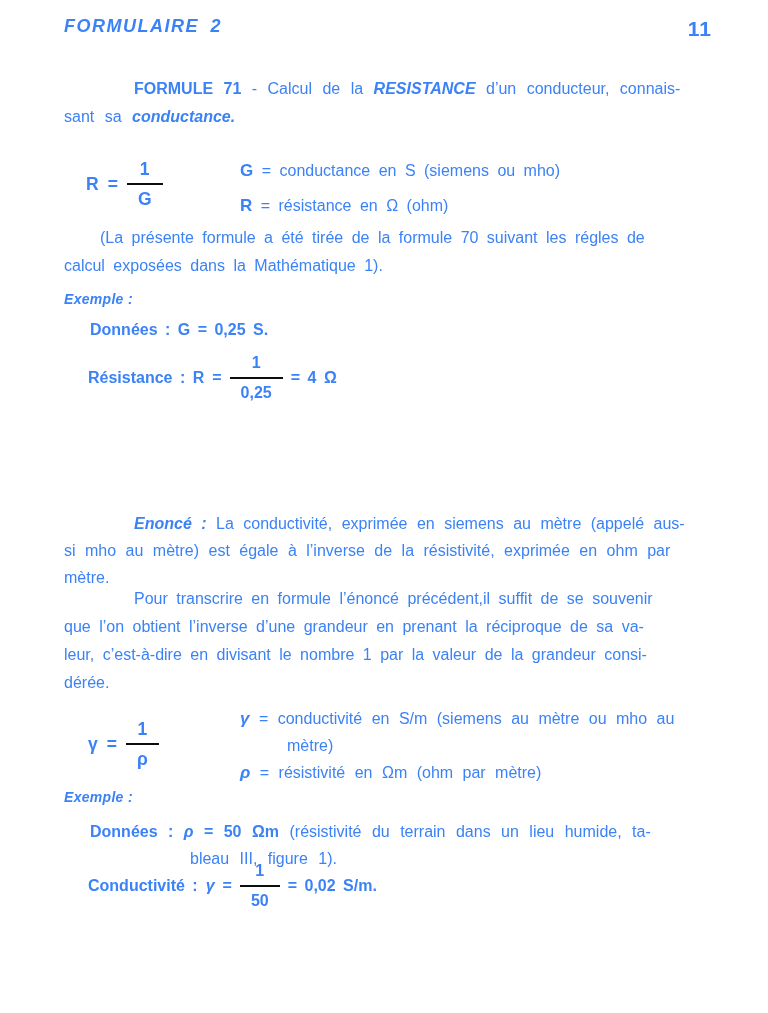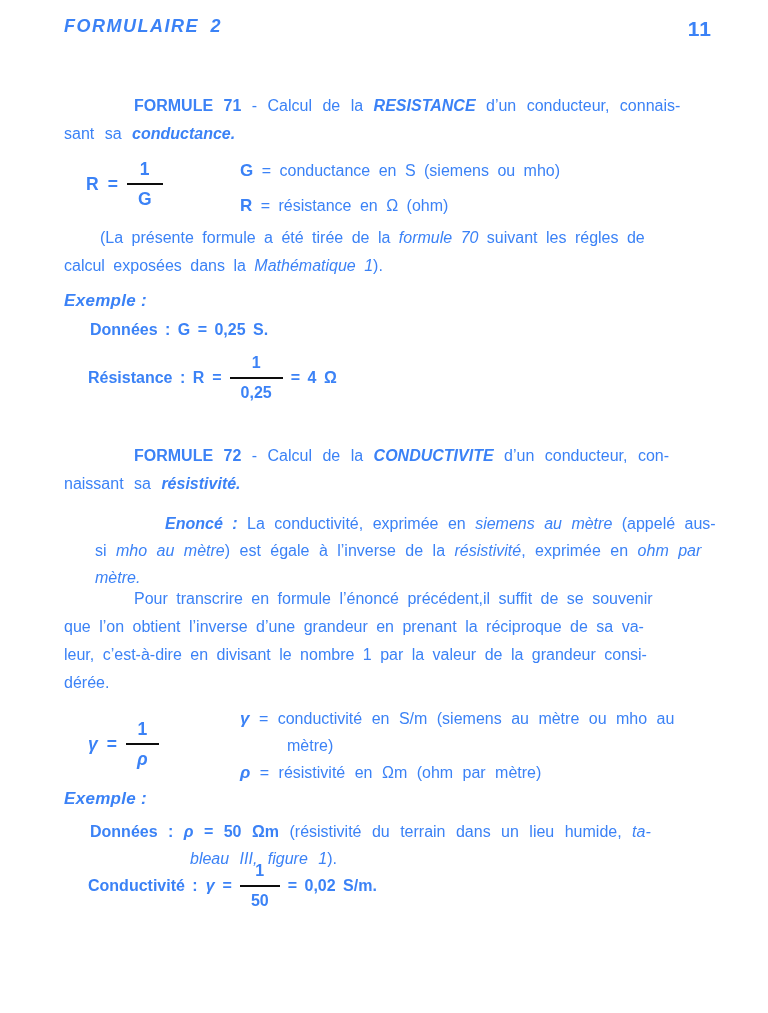--- a/index.html
+++ b/index.html
@@ -2,33 +2,33 @@
 <html><head>
 <meta charset="utf-8">
 <style>
   html,body{margin:0;padding:0;background:#e9e9e9;}
   .page{
     position:relative;width:768px;height:1013px;background:#ffffff;
     font-family:"Liberation Sans",sans-serif;color:#3b82f6;font-size:16px;
     overflow:hidden;margin:0 auto;
   }
   .b{font-weight:700;}
-  .i{font-style:italic;}
+  .i{}
   .bi{font-weight:700;font-style:italic;}
   .para{margin:0;position:absolute;left:64px;width:644px;line-height:28px;}
   .indent70{text-indent:70px;}
   .indent36{text-indent:36px;}
   .ws3{word-spacing:3px;}
   .ws4{word-spacing:4px;}
-  .ws5{word-spacing:5px;margin-left:31px;}
+  .ws5{word-spacing:5px;}
   .ws6{word-spacing:6px;}
   .hdr-title{position:absolute;left:64px;top:16px;font-weight:700;font-style:italic;
     font-size:18px;letter-spacing:1.5px;word-spacing:5px;}
   .hdr-num{position:absolute;right:56px;top:17px;font-weight:700;font-size:21px;letter-spacing:1px;}
-  .exlabel{position:absolute;left:64px;font-weight:700;font-style:italic;font-size:17px;letter-spacing:.3px;}
+  .exlabel{position:absolute;left:64px;font-weight:700;font-style:italic;font-size:14px;letter-spacing:.3px;}
   .formula{position:absolute;display:flex;align-items:center;gap:9px;
     font-weight:700;font-size:17.5px;}
   .frac{display:inline-flex;flex-direction:column;text-align:center;line-height:22px;}
   .frac .num{padding:0 11px 3px;border-bottom:2px solid #0d0d0d;}
   .frac .den{padding:3px 11px 0;}
   .defs{position:absolute;left:240px;width:480px;}
   .defs1{top:153px;line-height:35px;word-spacing:4px;}
   .defs2{top:705px;line-height:27px;word-spacing:5px;}
   .def-line{white-space:normal;}
   .hang47{padding-left:47px;text-indent:-47px;}
@@ -38,21 +38,21 @@
   .gsym{font-size:17px;}
 </style>
 </head>
 <body>
 
 <div class="page">
 
   <span class="hdr-title">FORMULAIRE 2</span>
   <span class="hdr-num">11</span>
 
-  <p class="para indent70 ws6" style="top:92px"><span class="b">FORMULE 71</span><span> - Calcul de la </span><span class="bi">RESISTANCE</span><span> d’un conducteur, connais-</span><br><span>sant sa </span><span class="bi">conductance.</span></p>
+  <p class="para indent70 ws6" style="top:75px"><span class="b">FORMULE 71</span><span> - Calcul de la </span><span class="bi">RESISTANCE</span><span> d’un conducteur, connais-</span><br><span>sant sa </span><span class="bi">conductance.</span></p>
 
   <div class="formula" style="left:86px;top:150px;height:68px;">
     <span>R</span>
     <span>=</span>
     <span class="frac">
         <span class="num">1</span>
         <span class="den">G</span>
       </span>
   </div>
 
@@ -70,21 +70,20 @@
   <div class="calc ws3" style="left:88px;top:348px;height:60px;">
     <span>Résistance : R</span>
     <span>=</span>
     <span class="frac">
         <span class="num">1</span>
         <span class="den">0,25</span>
       </span>
     <span>= 4 Ω</span>
   </div>
 
-  <p class="para indent70 ws6" style="top:442px"><span class="b">FORMULE 72</span><span> - Calcul de la </span><span class="bi">CONDUCTIVITE</span><span> d’un conducteur, con-</span><br><span>naissant sa </span><span class="bi">résistivité.</span></p>
 
   <p class="para indent70 ws5" style="top:510px;line-height:27px"><span class="bi">Enoncé :</span><span> La conductivité, exprimée en </span><span class="i">siemens au mètre</span><span> (appelé aus-</span><br><span>si </span><span class="i">mho au mètre</span><span>) est égale à l’inverse de la </span><span class="i">résistivité</span><span>, exprimée en </span><span class="i">ohm par</span><br><span class="i">mètre.</span></p>
 
   <p class="para indent70 ws4" style="top:585px"><span>Pour transcrire en formule l’énoncé précédent,il suffit de se souvenir</span><br><span>que l’on obtient l’inverse d’une grandeur en prenant la réciproque de sa va-</span><br><span>leur, c’est-à-dire en divisant le nombre 1 par la valeur de la grandeur consi-</span><br><span>dérée.</span></p>
 
   <div class="formula" style="left:88px;top:710px;height:68px;">
     <span class="i">γ</span>
     <span>=</span>
     <span class="frac">
         <span class="num">1</span>

